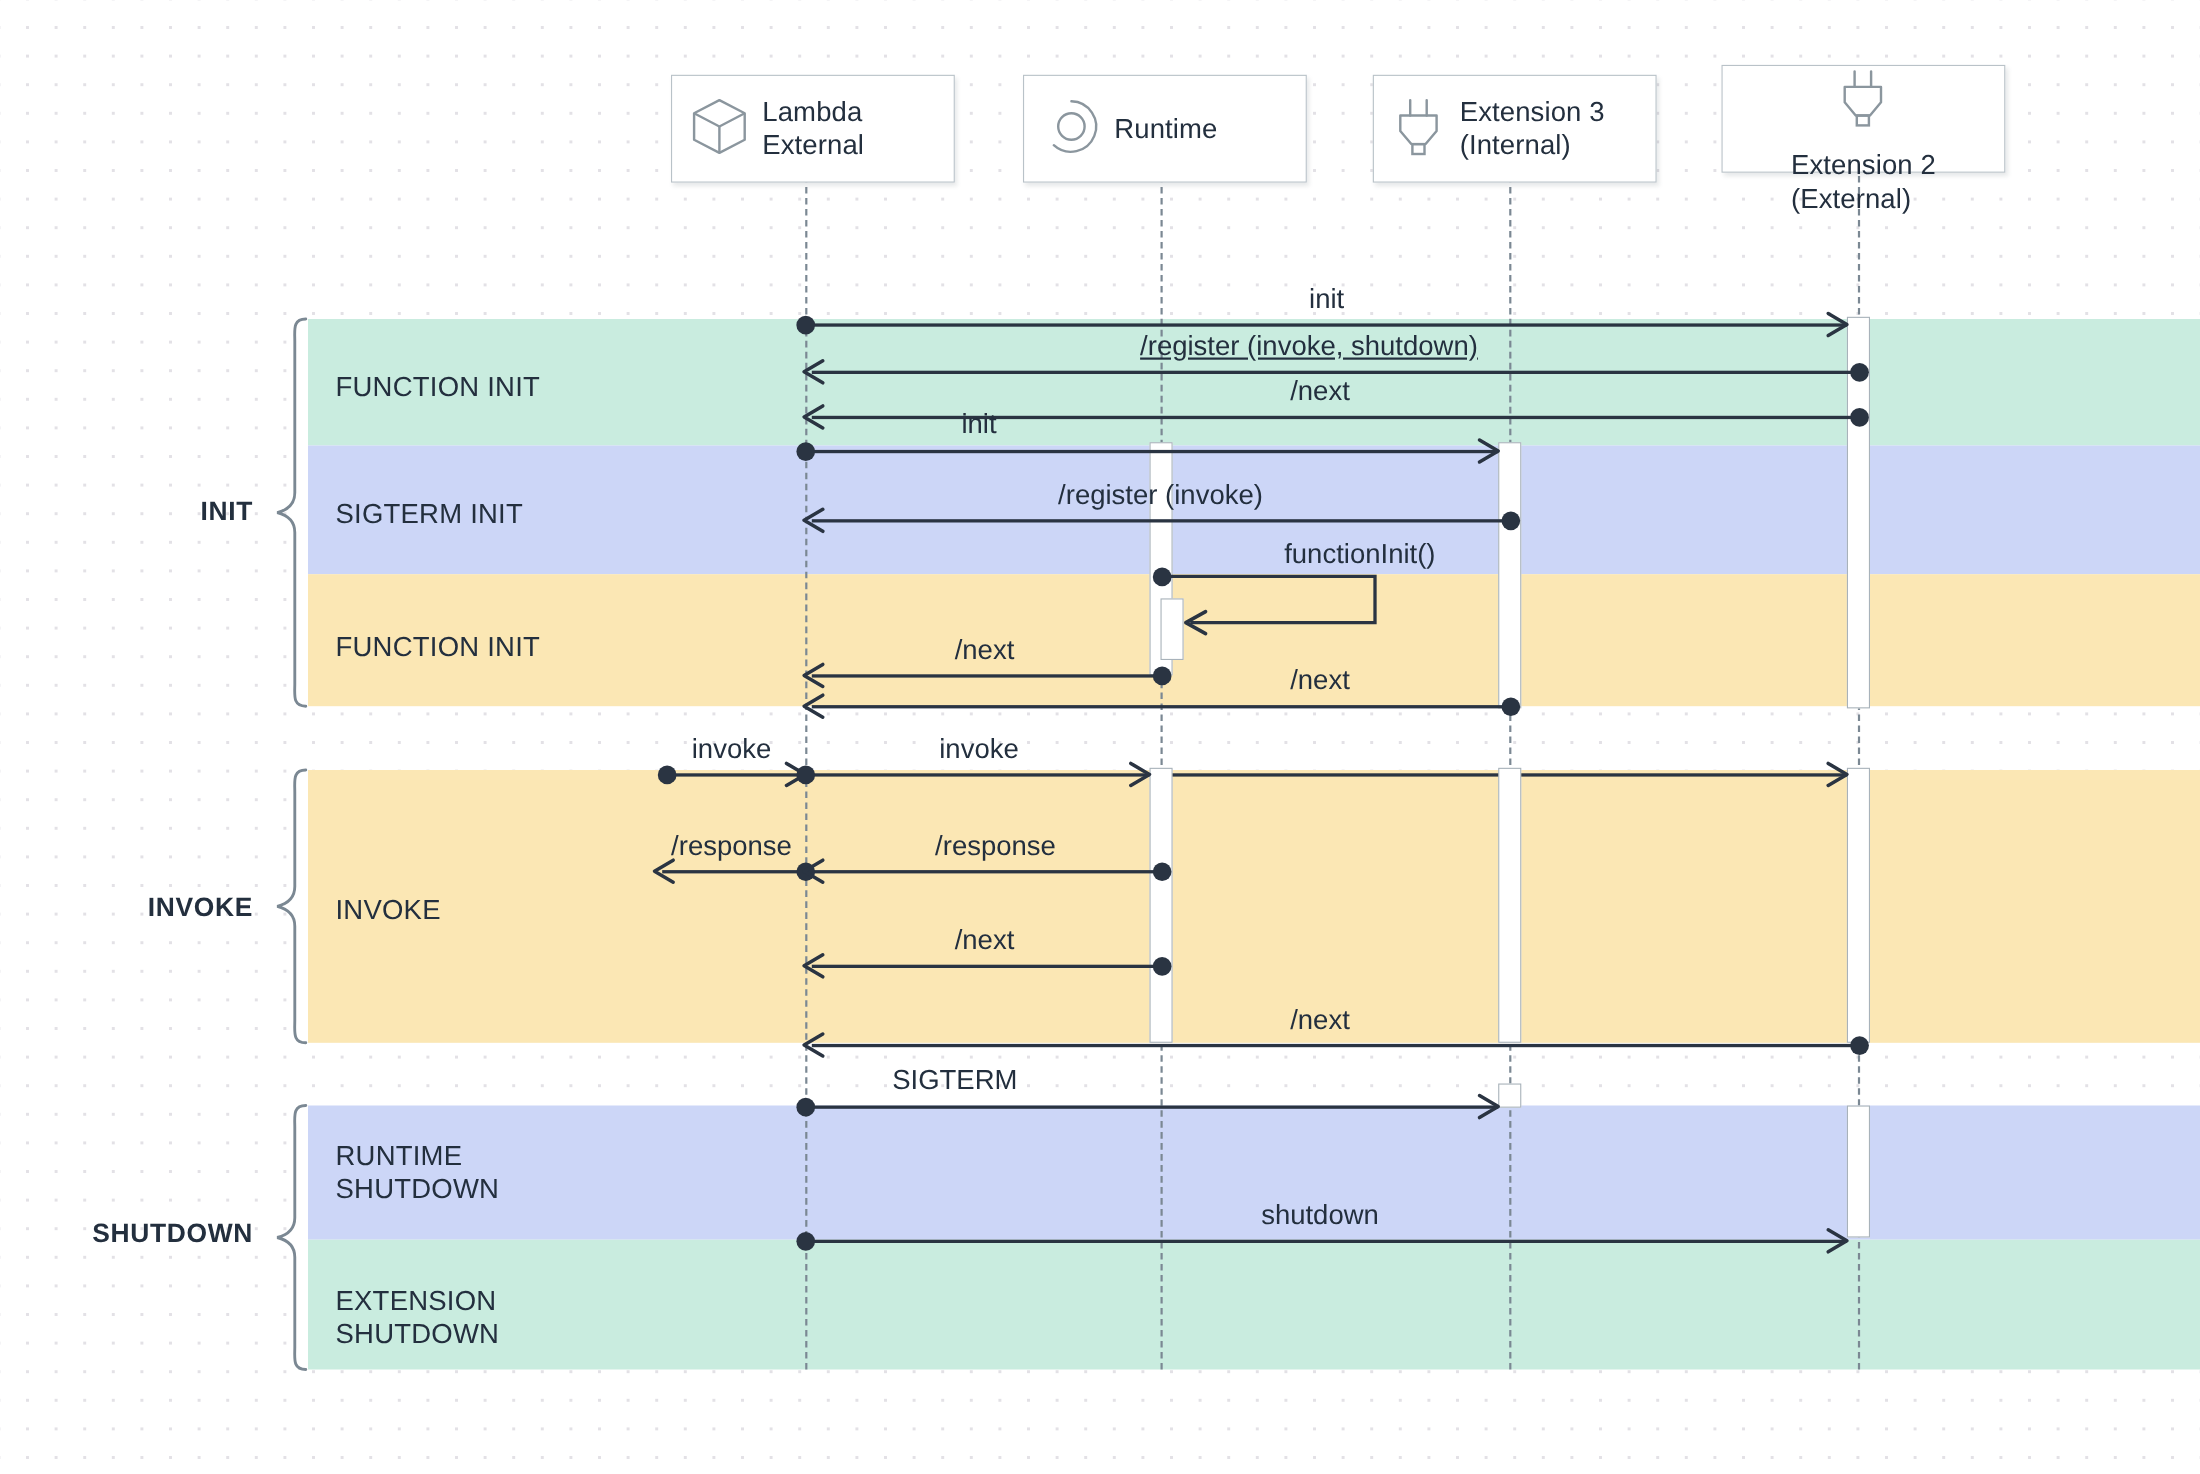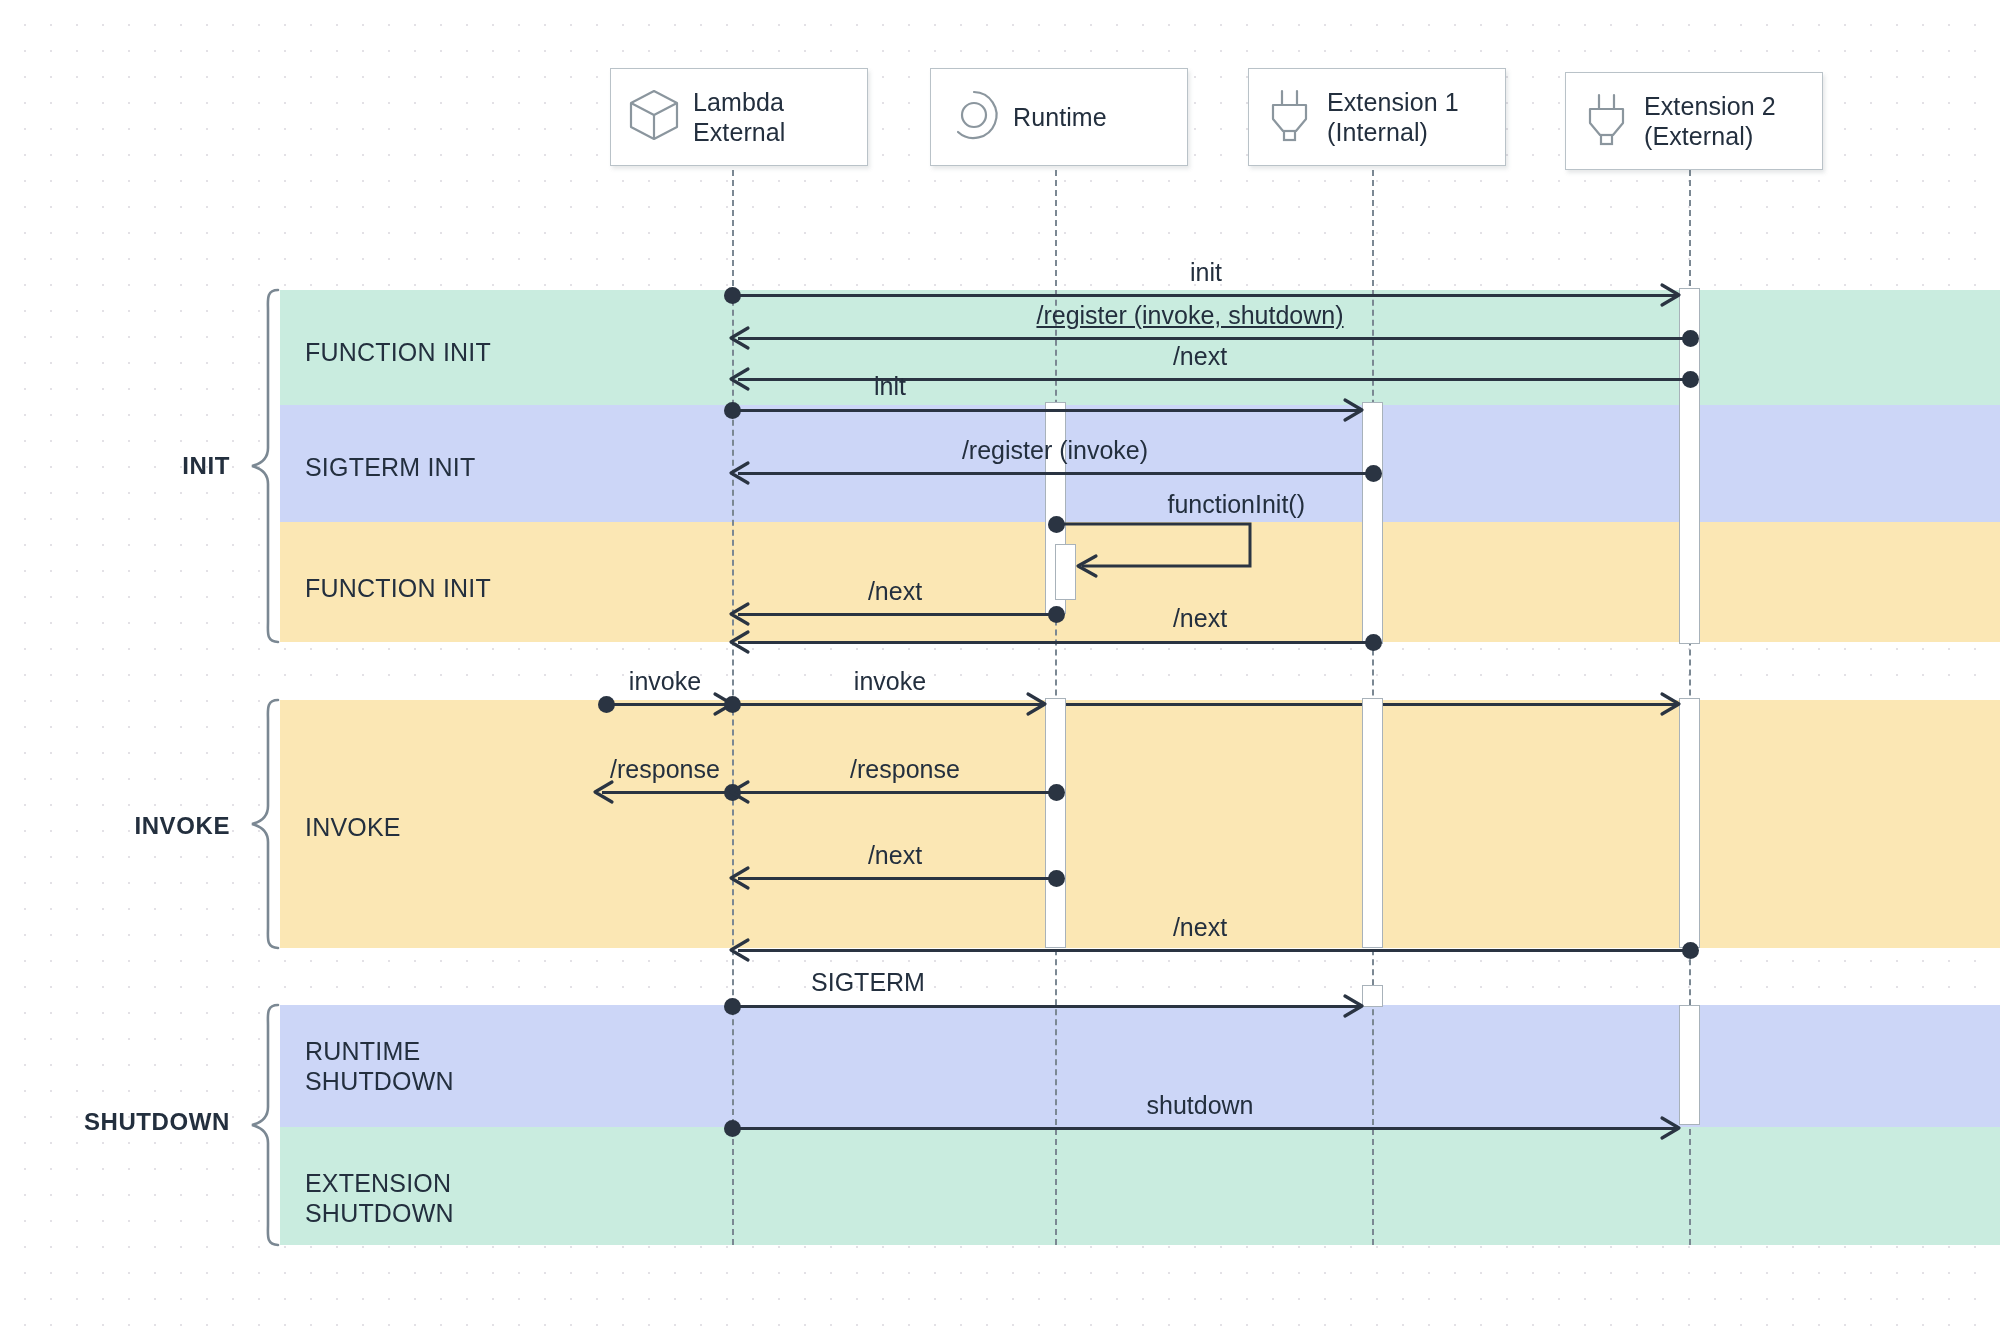--- a/index.html
+++ b/index.html
@@ -298,25 +298,25 @@
 
   <div class="participant" style="left:1248px; top:68px; width:258px; height:98px;">
     <span class="p-icon">
       <svg width="50" height="58" viewBox="0 0 50 58">
         <line x1="17" y1="5" x2="17" y2="19" stroke="#8b969e" stroke-width="2.2" stroke-linecap="round"></line>
         <line x1="32" y1="5" x2="32" y2="19" stroke="#8b969e" stroke-width="2.2" stroke-linecap="round"></line>
         <path d="M8 19 L41 19 L41 33 L31 45 L18 45 L8 33 Z" fill="none" stroke="#8b969e" stroke-width="2.2" stroke-linejoin="round"></path>
         <rect x="19" y="45" width="11" height="9" fill="none" stroke="#8b969e" stroke-width="2.2"></rect>
       </svg>
     </span>
-    <span class="p-label">Extension 1
+    <span class="p-label">Extension 3
 (Internal)</span>
   </div>
 
-  <div class="participant" style="left:1565px; top:72px; width:258px; height:98px;">
+  <div class="participant" style="left:1565px; top:59px; width:258px; height:98px;flex-direction:column;">
     <span class="p-icon">
       <svg width="50" height="58" viewBox="0 0 50 58">
         <line x1="17" y1="5" x2="17" y2="19" stroke="#8b969e" stroke-width="2.2" stroke-linecap="round"></line>
         <line x1="32" y1="5" x2="32" y2="19" stroke="#8b969e" stroke-width="2.2" stroke-linecap="round"></line>
         <path d="M8 19 L41 19 L41 33 L31 45 L18 45 L8 33 Z" fill="none" stroke="#8b969e" stroke-width="2.2" stroke-linejoin="round"></path>
         <rect x="19" y="45" width="11" height="9" fill="none" stroke="#8b969e" stroke-width="2.2"></rect>
       </svg>
     </span>
     <span class="p-label">Extension 2
 (External)</span>

